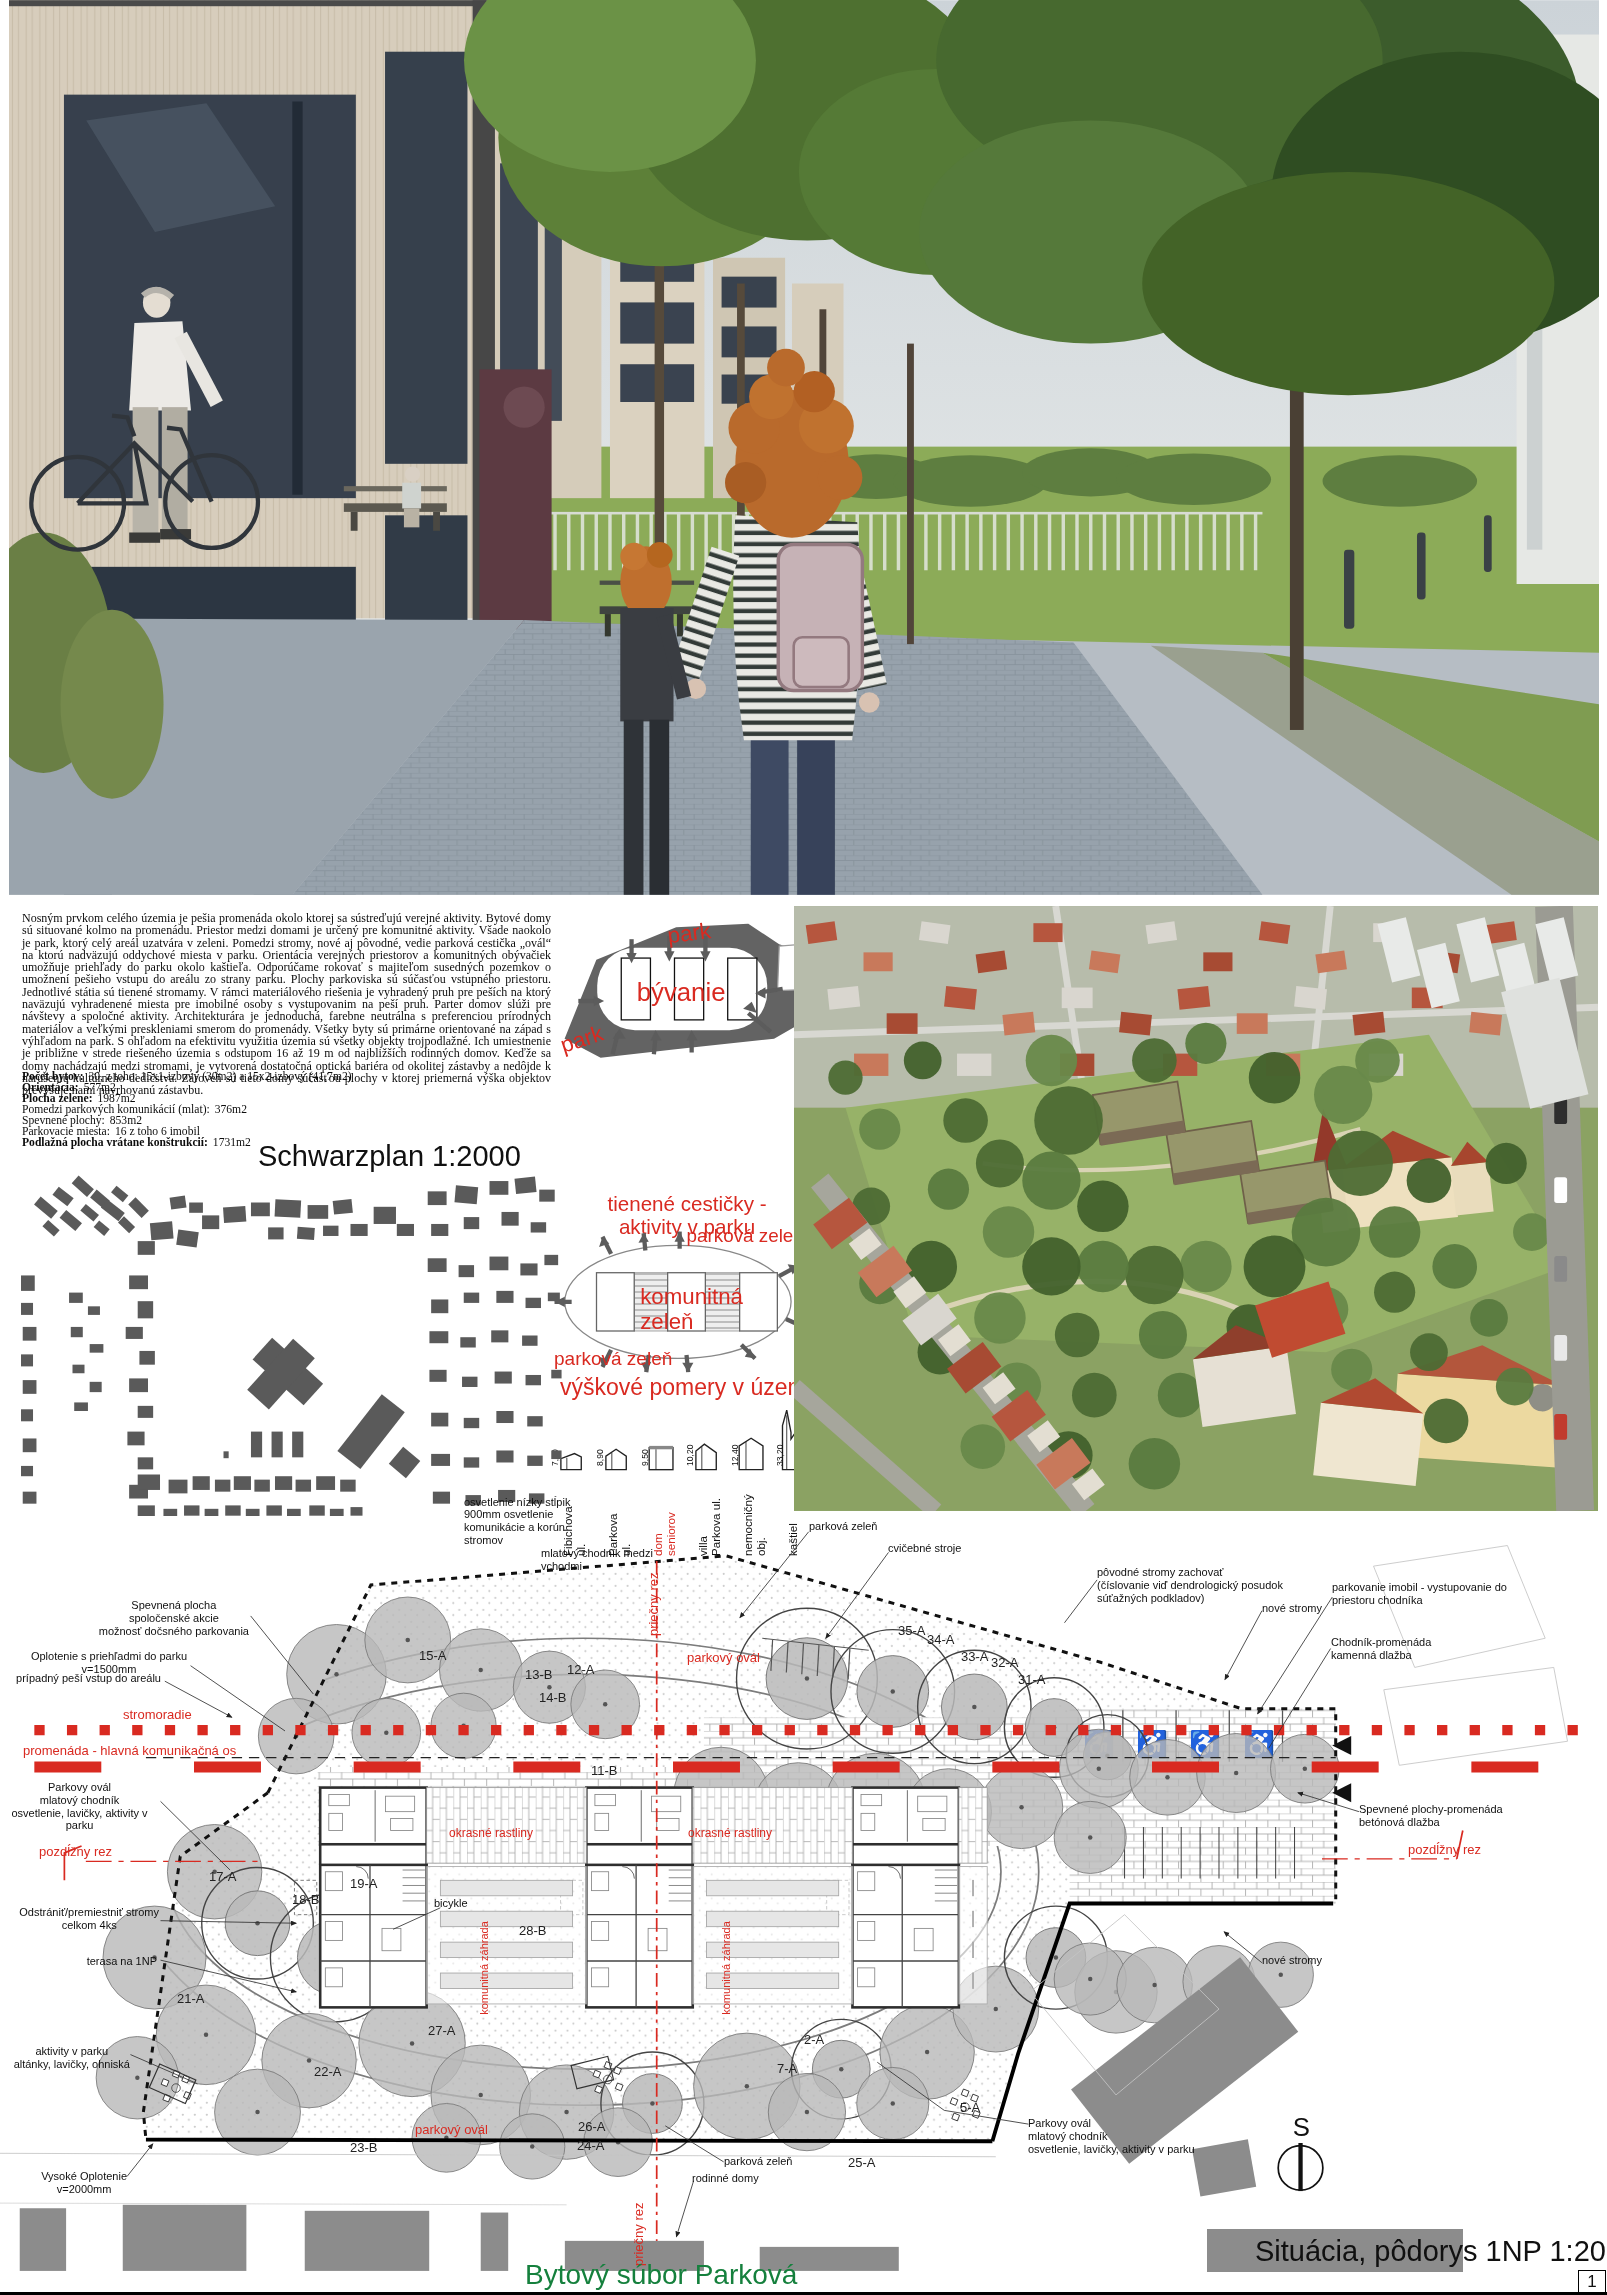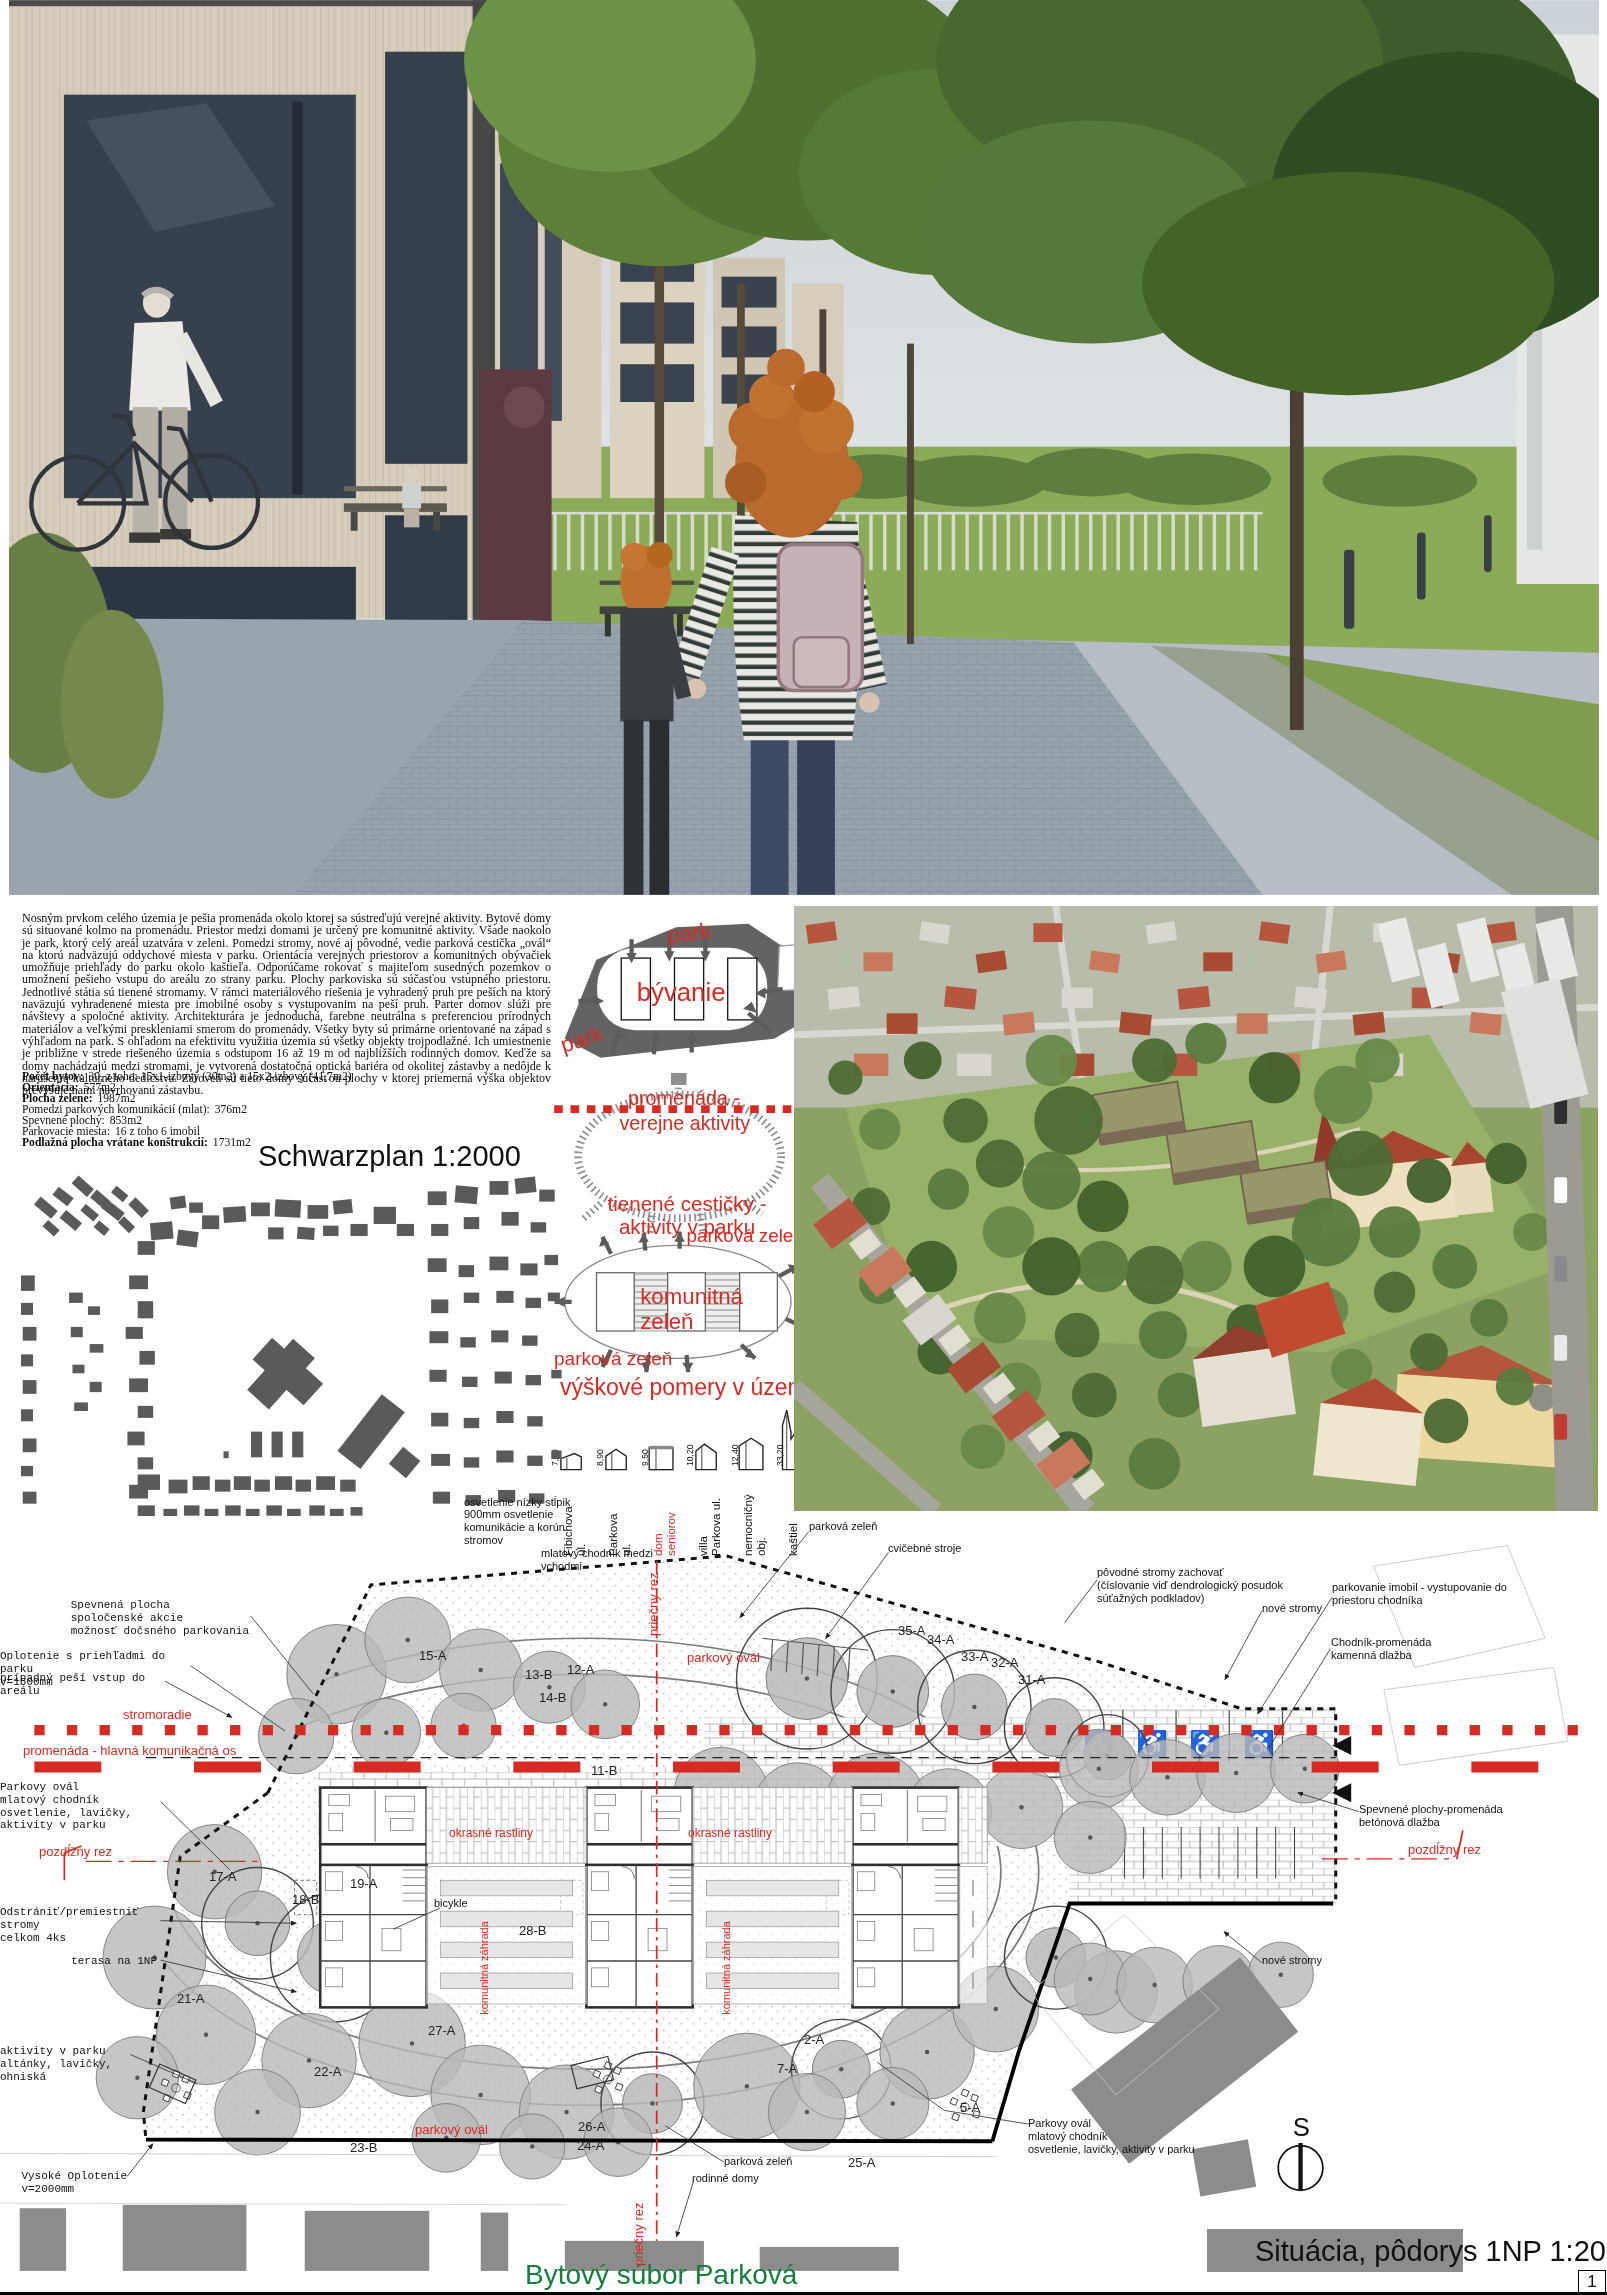--- a/index.html
+++ b/index.html
@@ -20,21 +20,21 @@
   .t-situacia{left:1255px;top:2235px;font-size:29px;color:#101010;white-space:nowrap;}
   .t-project{left:525px;top:2259px;font-size:28px;color:#15803d;white-space:nowrap;}
   .graybar{left:1207px;top:2229px;width:256px;height:43px;background:#8c8c8c;}
   .pagebox{left:1578px;top:2270px;width:26px;height:23px;border:1.7px solid #000;
            font-size:17px;text-align:center;line-height:22px;background:#fff;}
   
   .red{color:#d92a21;}
   .dg-caption{left:567px;top:1192px;width:240px;text-align:center;font-size:20.6px;line-height:23px;}
   
   .pl{position:absolute;font-size:11px;line-height:1.16;color:#101010;white-space:pre-line;}
-  .pl.ra{text-align:left;font-family:Liberation Mono, monospace;}
+  .pl.ra{text-align:center;}
   .pl.rl{color:#d92a21;font-size:13px;white-space:nowrap;}
   .pl.vert{transform:rotate(-90deg);transform-origin:left bottom;white-space:nowrap;}
   .tt{position:absolute;font-size:13px;color:#222;white-space:nowrap;text-align:right;}
   
   #heights{left:549px;top:1408px;width:275px;height:150px;display:flex;}
   .hcell{position:relative;width:45px;height:150px;}
   .hnum{position:absolute;left:0.9px;top:58px;transform:rotate(-90deg);transform-origin:0 0;
         font-size:8.6px;color:#111;white-space:nowrap;}
   .hname{position:absolute;left:12px;top:148px;transform:rotate(-90deg);transform-origin:0 0;
          font-size:11.6px;line-height:13px;white-space:pre;color:#111;}
@@ -305,36 +305,20 @@
           <polygon points="124,140 118,152 131,152"></polygon>
           <polygon points="166,140 160,152 173,152"></polygon>
         <polygon points="64,106 52,100 52,112"></polygon>
       </g>
       <text x="138" y="36" font-size="26" fill="#d92a21" transform="rotate(-7 160 28)">park</text>
       <text x="14" y="162" font-size="26" fill="#d92a21" transform="rotate(-18 30 156)">park</text>
       <text x="102" y="106" font-size="30" fill="#d92a21">bývanie</text>
     </svg>
   </div>
 
-  <div class="abs" style="left:549px;top:1066px;width:275px;height:172px">
-    <svg width="275" height="172" viewBox="0 0 320 200">
-      <ellipse cx="152" cy="105" rx="118" ry="72" fill="none" stroke="#8e8e8e" stroke-width="9" stroke-dasharray="2 4"></ellipse>
-      <g stroke="#8e8e8e" stroke-width="8" stroke-dasharray="2 4">
-        <path d="M60,160 L40,178"></path>
-          <path d="M120,174 L118,194"></path>
-          <path d="M176,172 L179,193"></path>
-          <path d="M228,158 L248,172"></path>
-          <path d="M150,33 L151,14"></path>
-      </g>
-      <rect x="142" y="8" width="18" height="14" fill="#8e8e8e"></rect>
-      <line x1="6" y1="50" x2="314" y2="50" stroke="#d92a21" stroke-width="9" stroke-dasharray="10 9"></line>
-      <text x="92" y="45" font-size="23" fill="#d92a21">promenáda  -</text>
-      <text x="82" y="74" font-size="23" fill="#d92a21">verejne aktivity</text>
-    </svg>
-  </div>
   <div class="abs dg-caption red">
     <div>tienené cestičky -</div>
     <div>aktivity v parku</div>
   </div>
 
   <div class="abs" style="left:549px;top:1223px;width:275px;height:150px">
     <svg width="275" height="150" viewBox="0 0 320 175">
       <defs>
         <pattern id="hstr" width="12" height="7" patternUnits="userSpaceOnUse">
           <rect width="12" height="7" fill="#eee"></rect>

